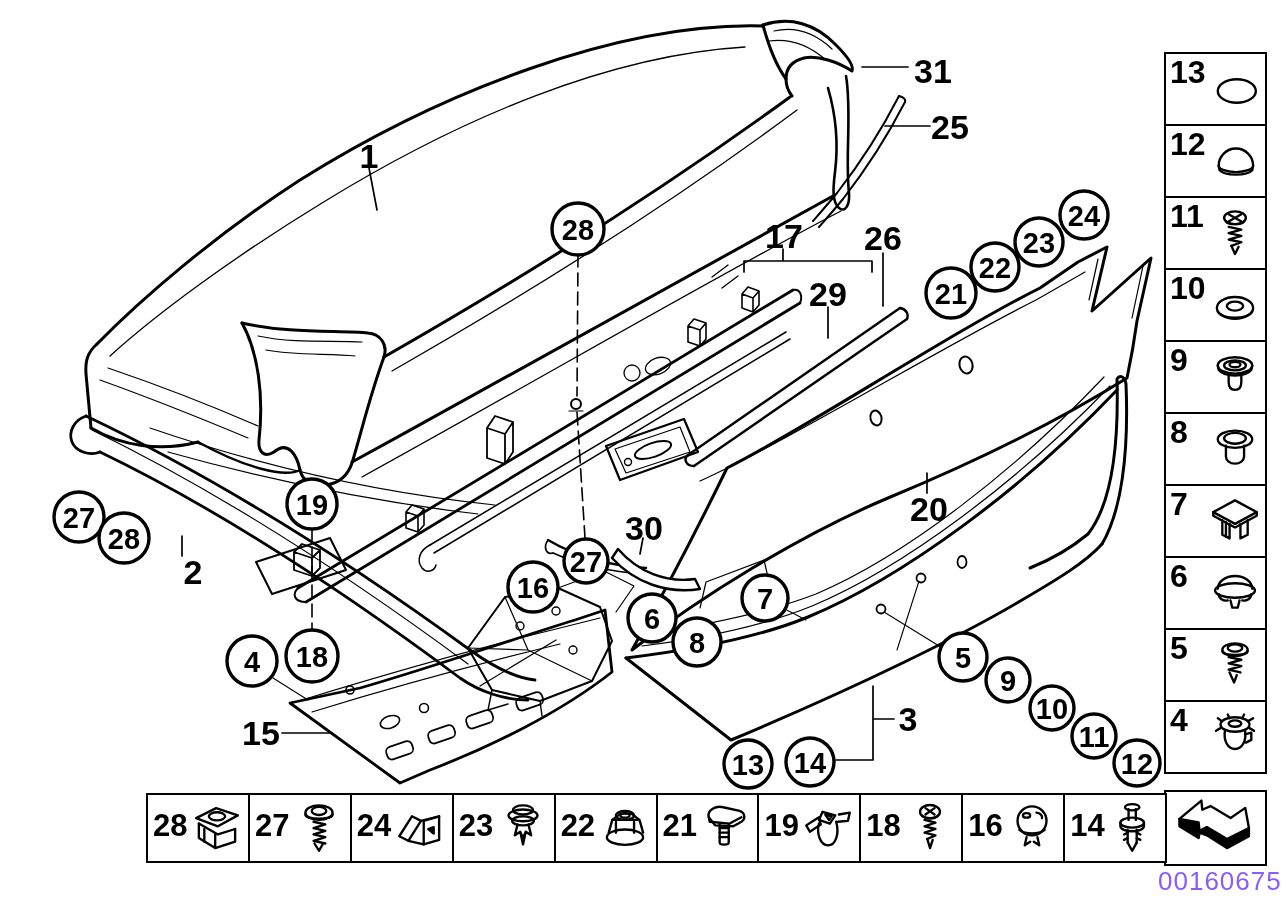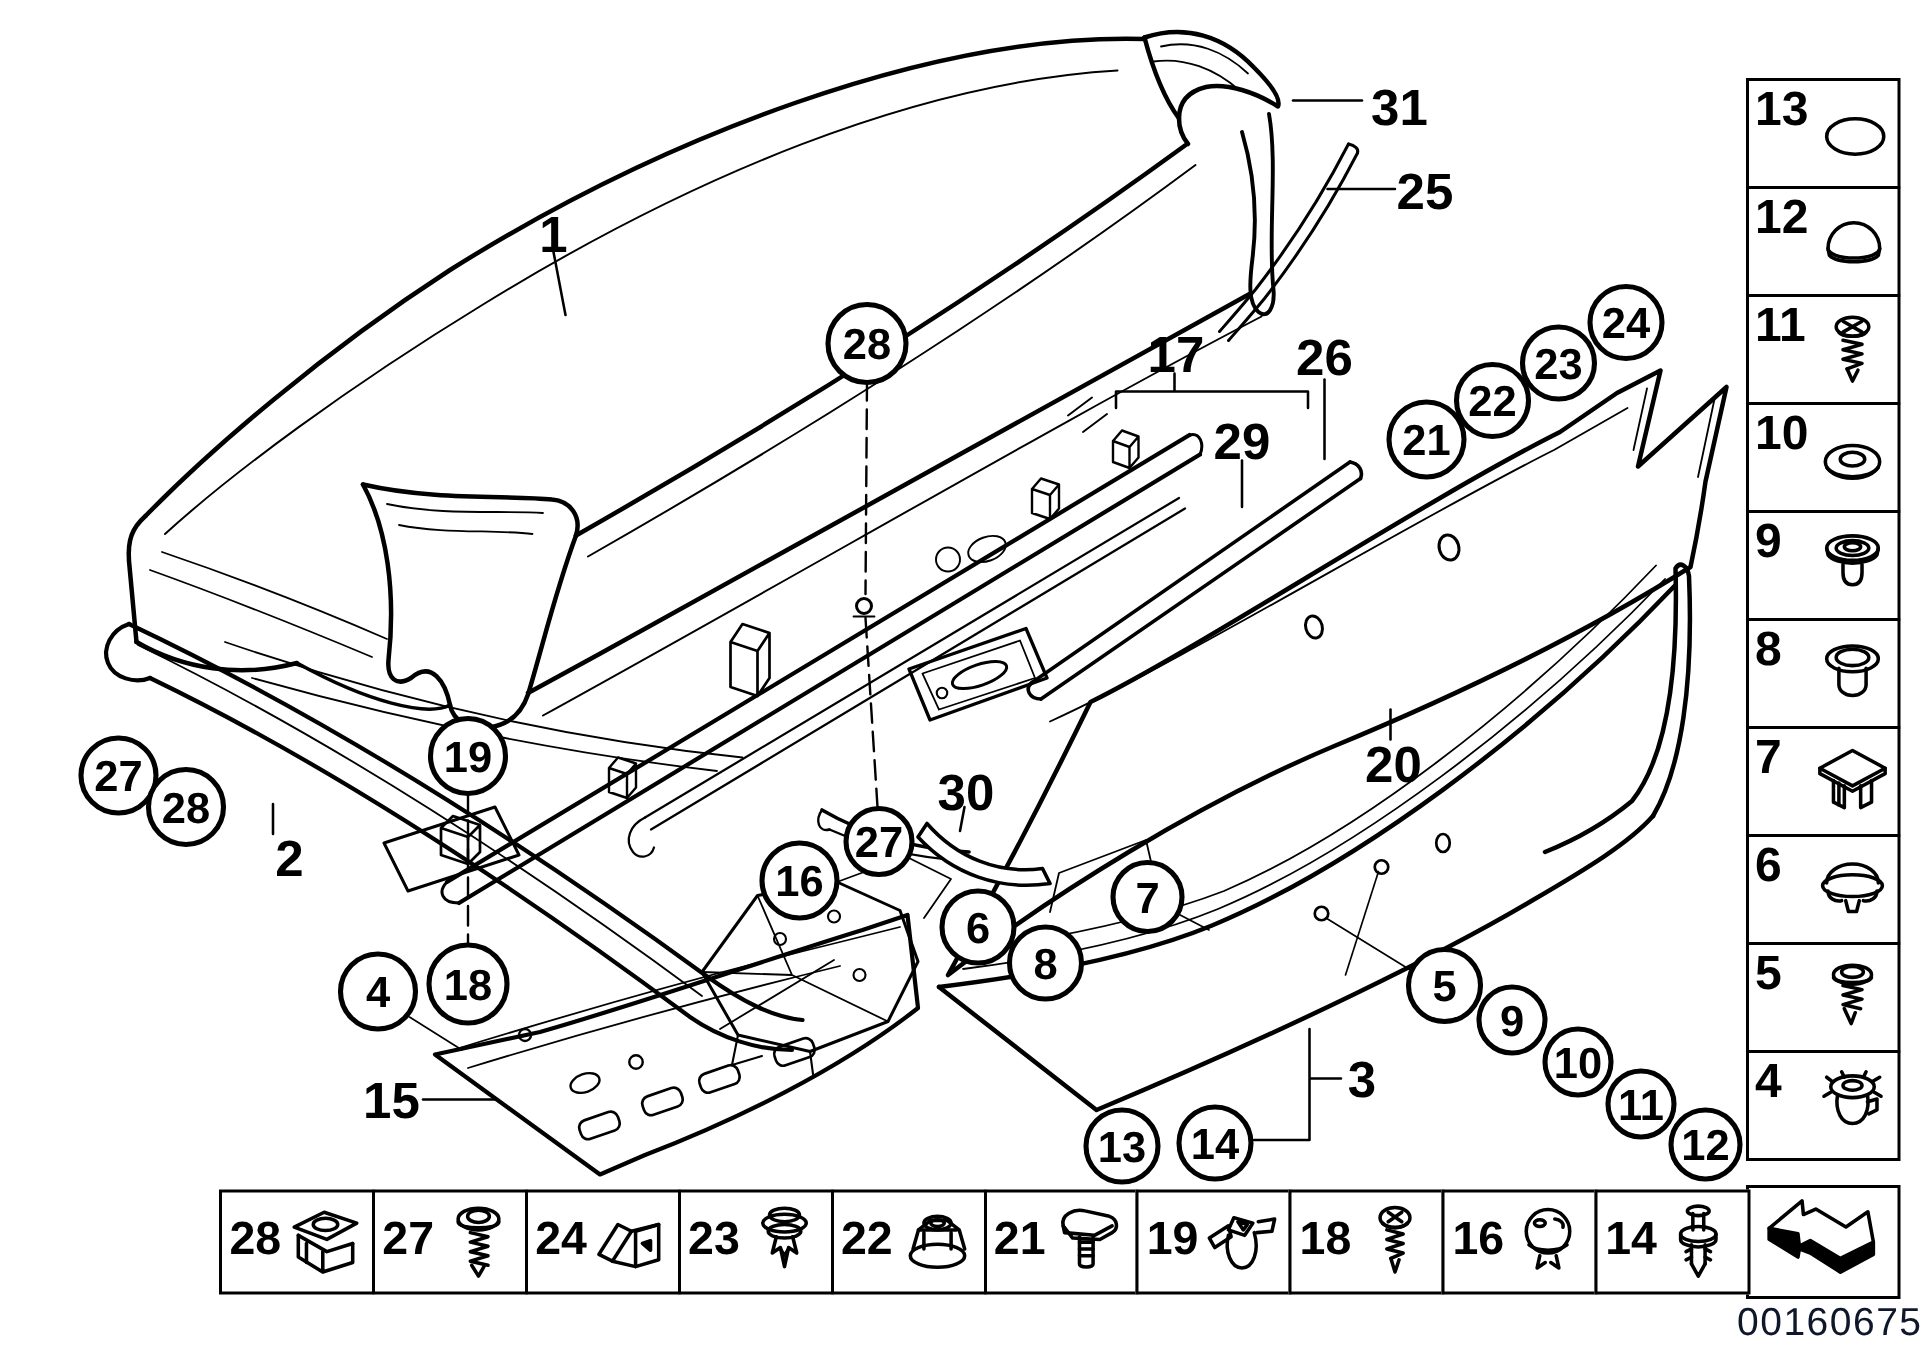--- a/index.html
+++ b/index.html
@@ -19,21 +19,21 @@
   #bottomstrip .cell{flex:1 1 0;height:70px;margin-left:-2px;}
   #bottomstrip .cell:first-child{margin-left:0;}
   #bottomstrip .cell .num{top:14px;left:5px;font-size:31px;}
   #bottomstrip .cell .ic{position:absolute;right:2px;top:5px;width:58px;height:58px;}
   .ic svg{width:100%;height:100%;}
   
   #arrowbox{position:absolute;left:1164px;top:790px;width:103px;height:76px;box-sizing:border-box;
             border:2px solid #000;background:#fff;}
   #arrowbox svg{position:absolute;left:3px;top:4px;width:94px;height:64px;}
   #imgno{position:absolute;left:1158px;top:866px;width:116px;text-align:center;
-         font-size:26px;letter-spacing:1px;color:#0f172a;}
+         font-size:26px;letter-spacing:1px;color:#8b5cf6;}
 </style>
 </head>
 <body>
 
 <div class="stage">
 
   <svg id="diagram" width="1288" height="910" viewBox="0 0 1288 910">
     <g stroke="#000" fill="none" stroke-linecap="round" stroke-linejoin="round">
 
       <g>

